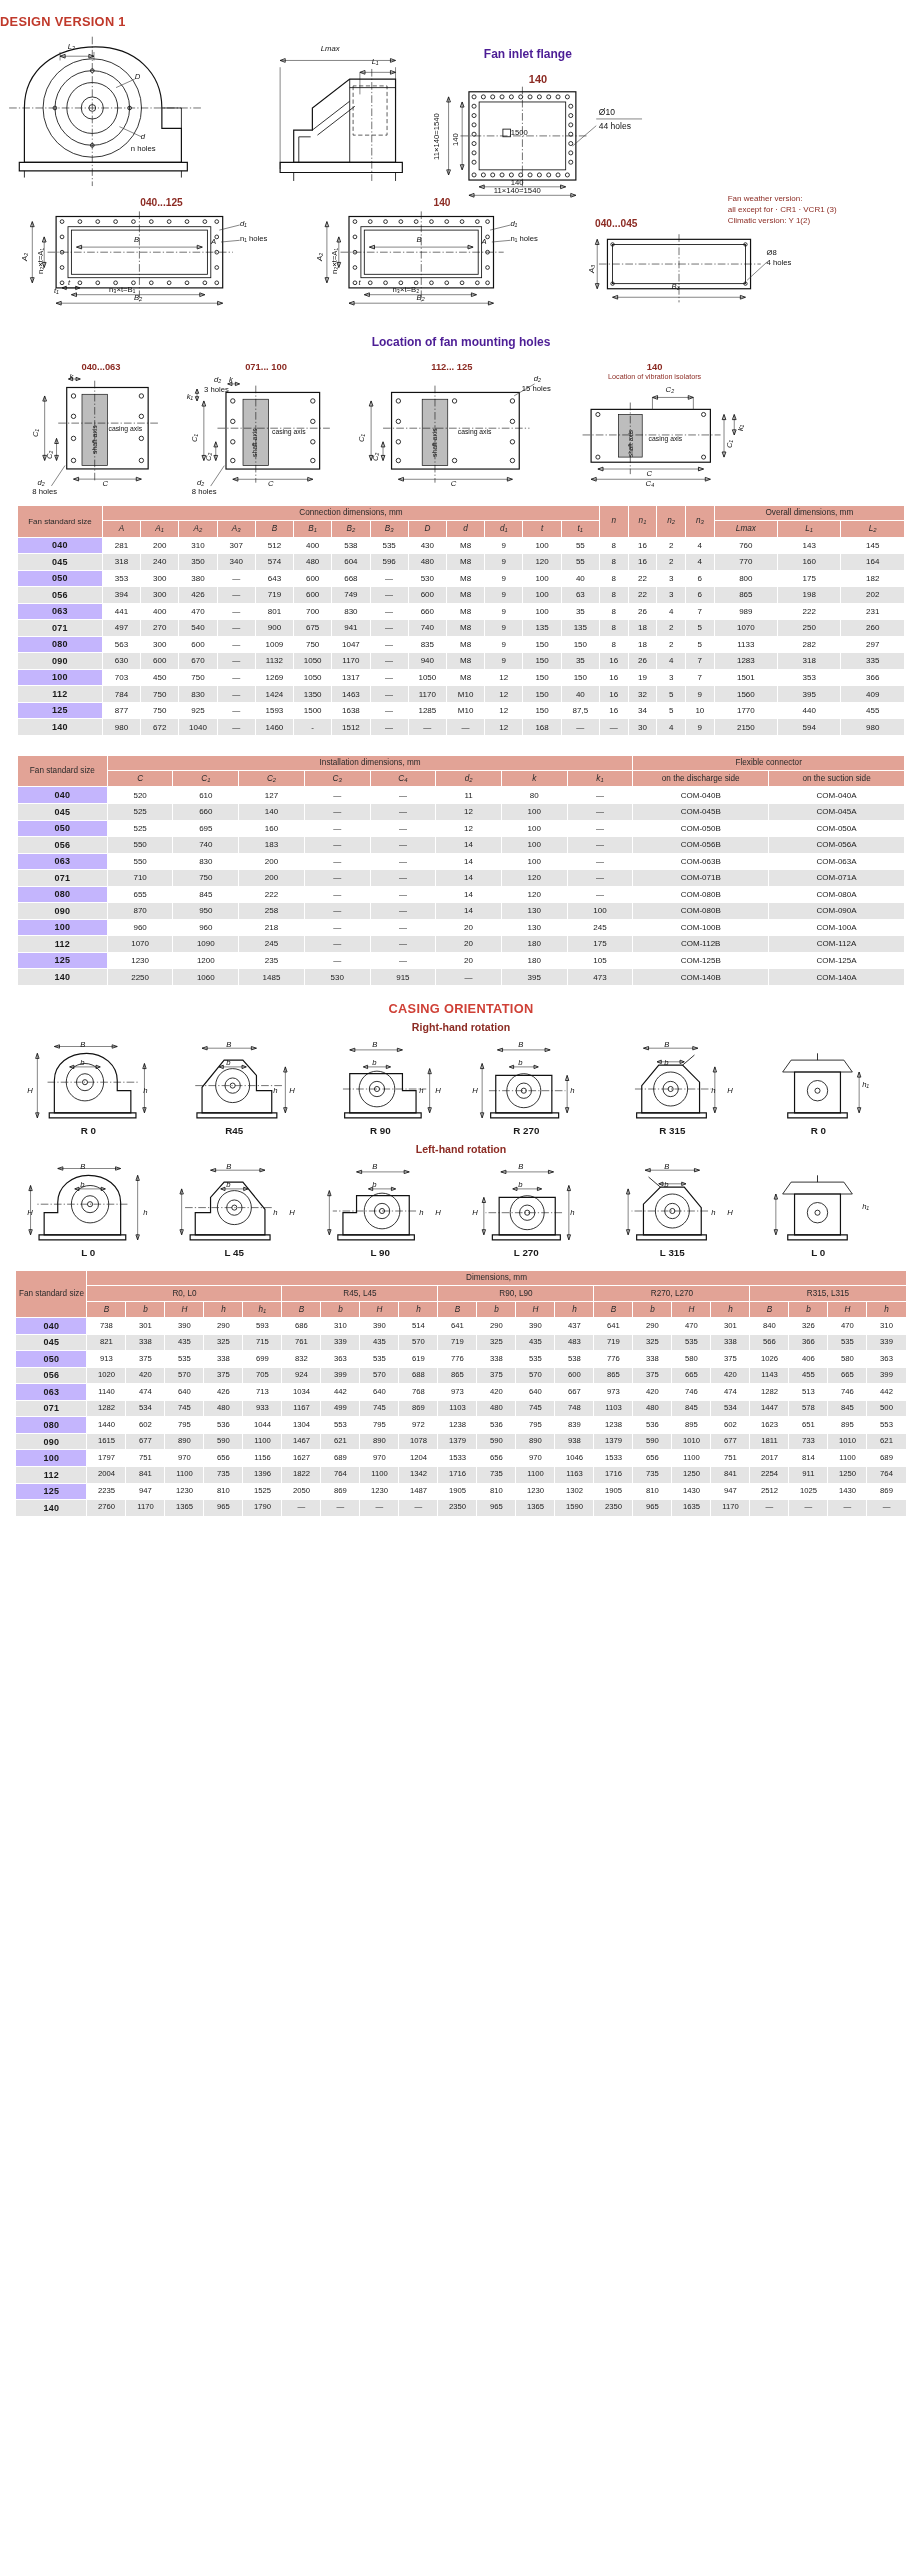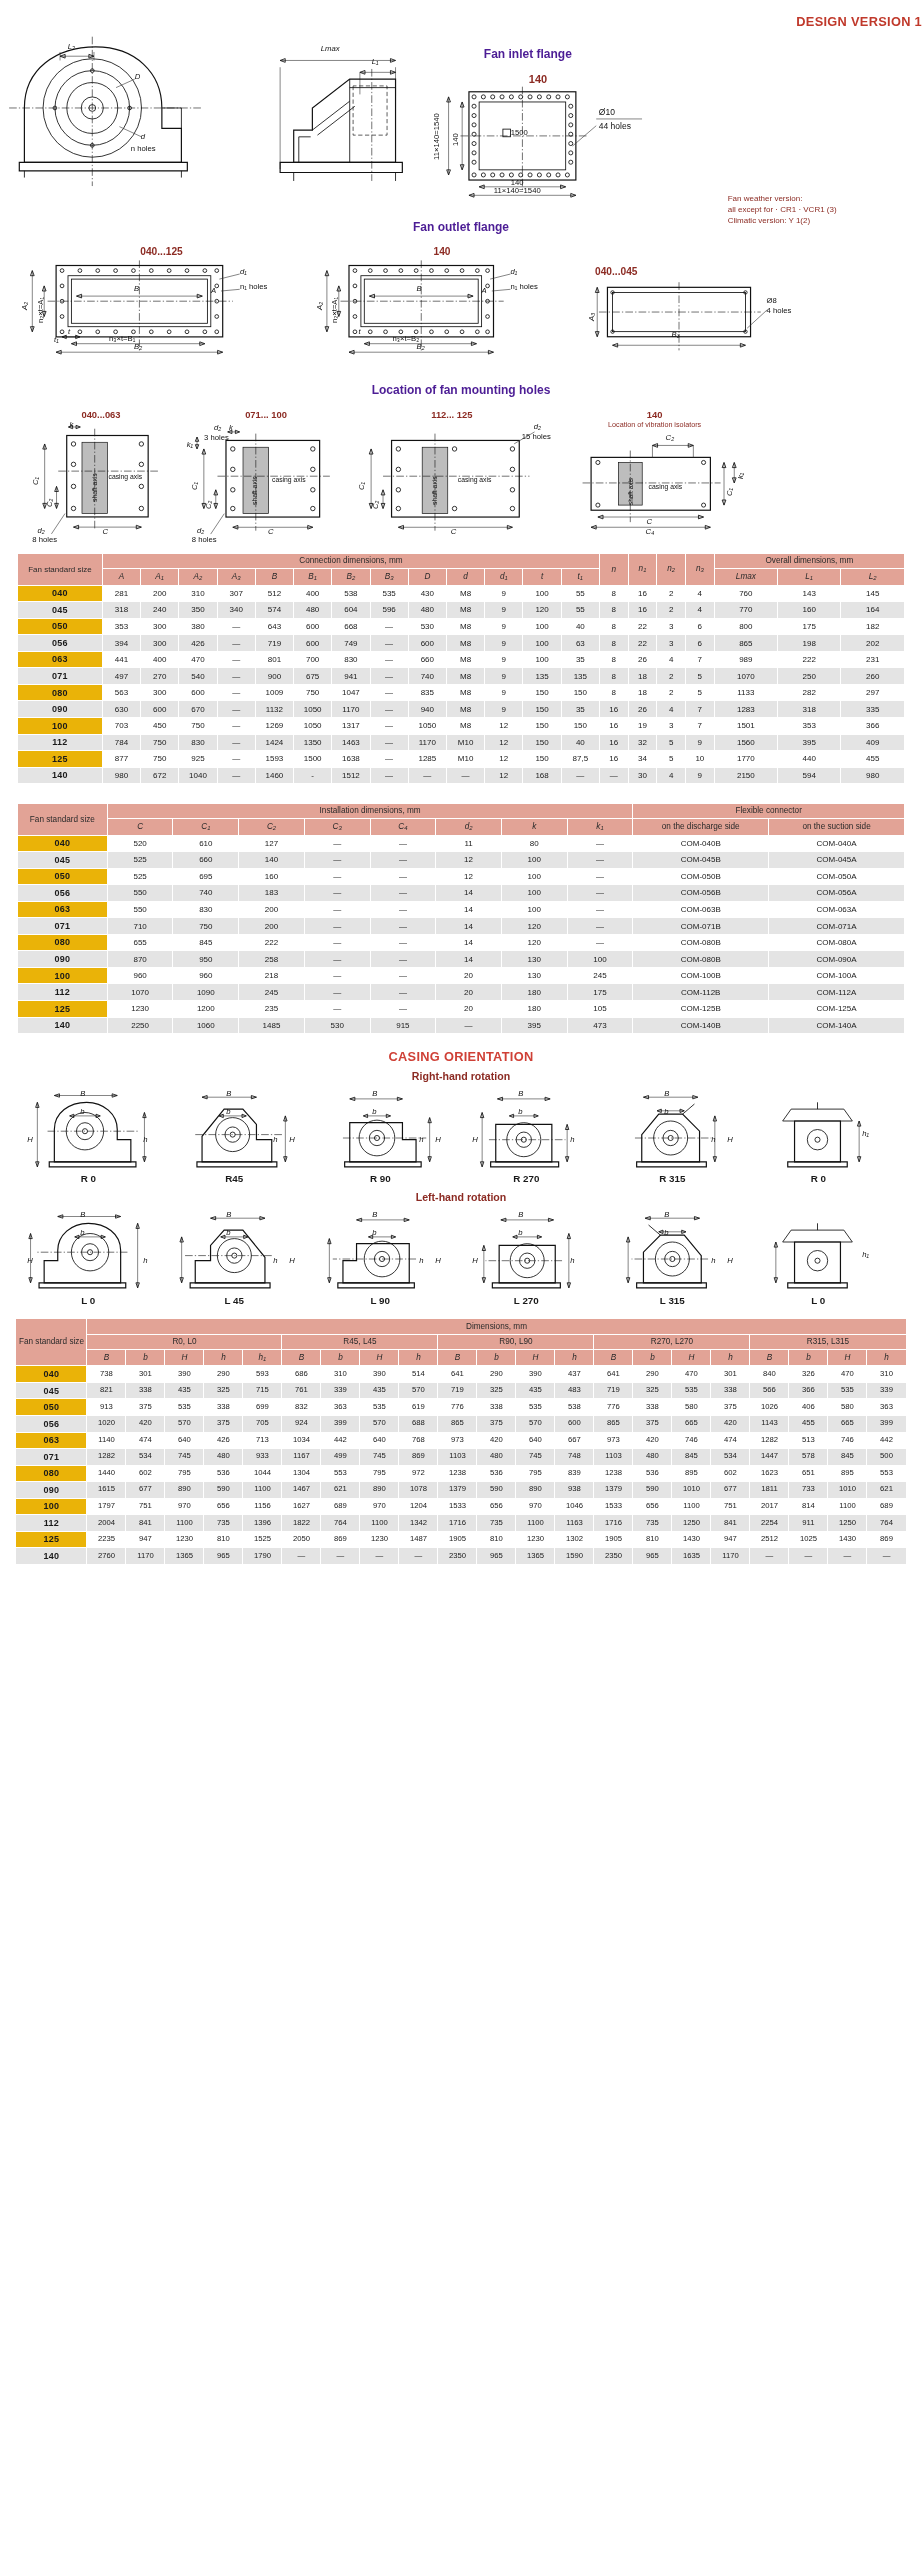--- a/index.html
+++ b/index.html
@@ -8,21 +8,21 @@
     width:922px;
     background:#ffffff;
     font-family:"Liberation Sans", sans-serif;
     color:#1a1a1a;
     -webkit-font-smoothing:antialiased;
   }
   .page { width:922px; position:relative; padding:0 0 17px 0; }
 
   
   .h-main {
-    text-align:right;
+    text-align:left;
     color:#c0392b;
     font-weight:bold;
     font-size:12.8px;
     letter-spacing:0.3px;
     padding:13.6px 0 6.8px 0;
   }
   .h-sec {
     text-align:center;
     color:#4c1d95;
     font-weight:bold;
@@ -77,21 +77,21 @@
     background:#e2a396;
     color:#2a2a2a;
     font-weight:normal;
     font-size:8.2px;
   }
   table.dt thead th.tall { font-size:8px; }
   table.dt tbody td { background:#ffffff; }
   table.dt tbody tr.alt td { background:#e4e4e4; }
   table.dt tbody td.size,
   table.dt tbody th.size {
-    background:#eab308;
+    background:#c4b5fd;
     font-weight:bold;
     font-size:9px;
     letter-spacing:0.3px;
   }
   table.dt tbody tr.alt td.size { background:#e4e4e4; }
   sub { font-size:.72em; vertical-align:-.22em; }
 
   .tbl-wrap { padding:6.8px 0 3.4px 0; }
 
   .row { display:flex; }
@@ -246,21 +246,20 @@
         <div class="dim" style="left:22px;top:61px;transform:rotate(-90deg);transform-origin:left top;">140</div>
         <div class="dim" style="left:82px;top:43px;">1500</div>
         <div class="dim" style="left:82px;top:93px;">140</div>
         <div class="dim" style="left:65px;top:101px;">11×140=1540</div>
         <div class="dim" style="left:170px;top:22px;font-size:8.5px;">Ø10</div>
         <div class="dim" style="left:170px;top:36px;font-size:8.5px;">44 holes</div>
       </div>
     </div>
   </div>
 
-  <div class="h-sec" style="padding-top:15.3px;">Fan outlet flange</div>
 
   <div class="row" style="margin-top:5.1px;">
 
     <div style="position:absolute;right:15.3px;top:194px;width:179px;">
       <div class="note-red">Fan weather version:</div>
       <div class="note-red">all except for  · CR1 · VCR1 (3)</div>
       <div class="note-red">Climatic version: Y 1(2)</div>
     </div>
 
     <div style="width:289px;margin-left:17px;">

